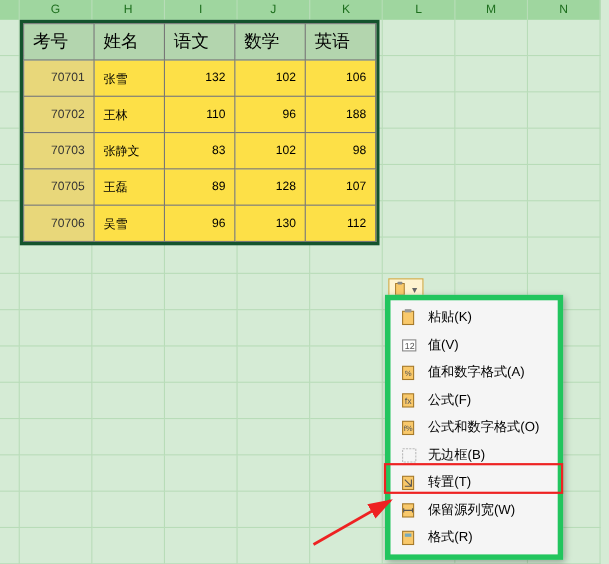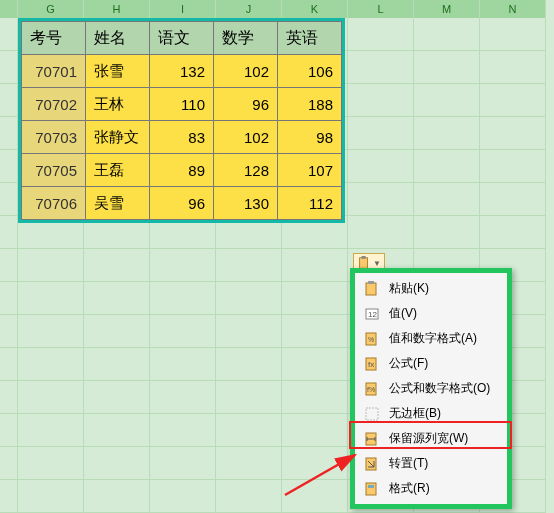--- a/index.html
+++ b/index.html
@@ -1,22 +1,22 @@
 <!DOCTYPE html>
 <html><head>
 <meta charset="utf-8">
 <style>
 * { margin: 0; padding: 0; box-sizing: border-box; }
 body { font-family: "Microsoft YaHei", SimSun, sans-serif; background: #d5ebd5; width: 554px; height: 513px; position: relative; overflow: hidden; }
 .col-header { display: flex; height: 18px; }
 .col-header div { background: #9fd69f; color: #1e6f1e; font-size: 11px; text-align: center; line-height: 18px; border-right: 1px solid #b8dcb8; }
 .cg { width: 18px; } .ch, .ci, .cj, .ck { width: 66px; }
-.data-area { border: 3px solid #14b8a6; display: inline-block; position: absolute; top: 18px; left: 18px; }
+.data-area { border: 3px solid #14532d; display: inline-block; position: absolute; top: 18px; left: 18px; }
 .table { border-collapse: collapse; }
-.table td { border: 1px solid #777; padding: 0 8px; height: 33px; font-size: 15px; }
+.table td { border: 1px solid #777; padding: 0 8px; height: 33px; font-size: 11px; }
 .table .hdr td { background: #b3d5ae; font-size: 16px; text-align: left; padding-left:8px; width:64px; }
 .table .body td { background: #fde047; text-align: right; }
 .table .body td.col1 { background: #e8d77a; text-align: right; color: #333; }
 .table .body td.col2 { text-align: left; }
 .bg-cells { position: absolute; top: 18px; left: 0; }
 .bg-row { display: flex; height: 33px; }
 .bg-cell { border-right: 1px solid #b8dcb8; border-bottom: 1px solid #b8dcb8; height: 33px; }
 .bg-g { width: 18px; } .bg-w { width: 66px; }
 .menu { position: absolute; top: 268px; left: 350px; background: #f5f5f5; border: 5px solid #22c55e; box-shadow: 2px 2px 6px rgba(0,0,0,.3); width: 162px; font-size: 12px; padding: 3px 0; }
 .menu-item { display: flex; align-items: center; height: 25px; padding: 0 8px; cursor: pointer; }
@@ -325,33 +325,33 @@
         <svg viewBox="0 0 16 16">
           <rect x="2" y="2" width="12" height="12" fill="none" stroke="#bbb" stroke-dasharray="2 1"></rect>
         </svg>
       </span>
     <span>无边框(B)</span>
   </div>
   <div class="menu-item">
     <span class="menu-icon">
         <svg viewBox="0 0 16 16">
           <rect x="2" y="2" width="10" height="12" fill="#f9c96b" stroke="#a67a2a"></rect>
+          <path d="M4 5 L10 11 M10 5 L10 11 L4 11" stroke="#555" fill="none"></path>
+        </svg>
+      </span>
+    <span>转置(T)</span>
+  </div>
+  <div class="menu-item">
+    <span class="menu-icon">
+        <svg viewBox="0 0 16 16">
+          <rect x="2" y="2" width="10" height="12" fill="#f9c96b" stroke="#a67a2a"></rect>
           <path d="M3 8 L11 8 M3 6 L3 10 M11 6 L11 10" stroke="#555" fill="none"></path>
         </svg>
       </span>
     <span>保留源列宽(W)</span>
-  </div>
-  <div class="menu-item">
-    <span class="menu-icon">
-        <svg viewBox="0 0 16 16">
-          <rect x="2" y="2" width="10" height="12" fill="#f9c96b" stroke="#a67a2a"></rect>
-          <path d="M4 5 L10 11 M10 5 L10 11 L4 11" stroke="#555" fill="none"></path>
-        </svg>
-      </span>
-    <span>转置(T)</span>
   </div>
   <div class="menu-item">
     <span class="menu-icon">
         <svg viewBox="0 0 16 16">
           <rect x="2" y="2" width="10" height="12" fill="#f9c96b" stroke="#a67a2a"></rect>
           <rect x="4" y="4" width="6" height="3" fill="#7ab"></rect>
         </svg>
       </span>
     <span>格式(R)</span>
   </div>

